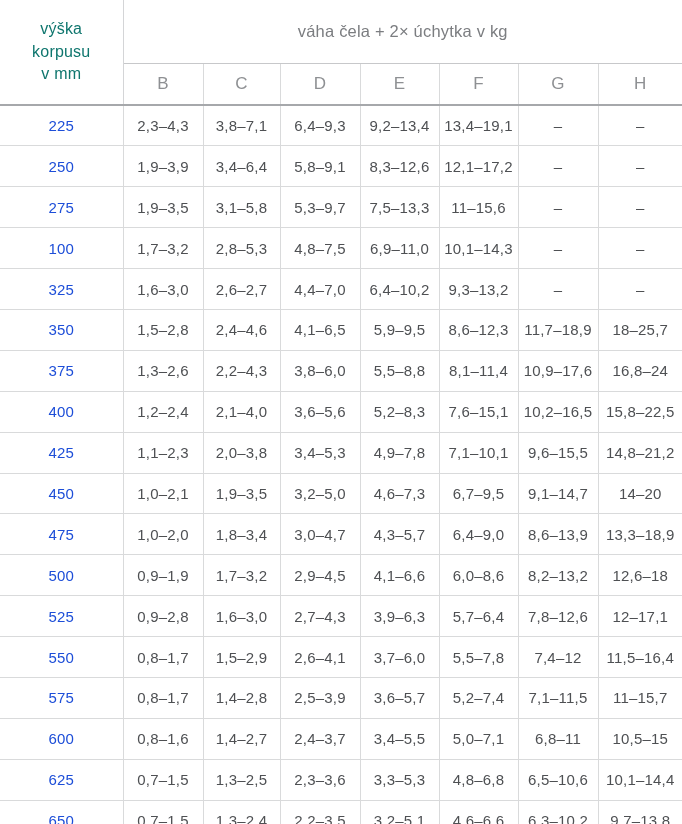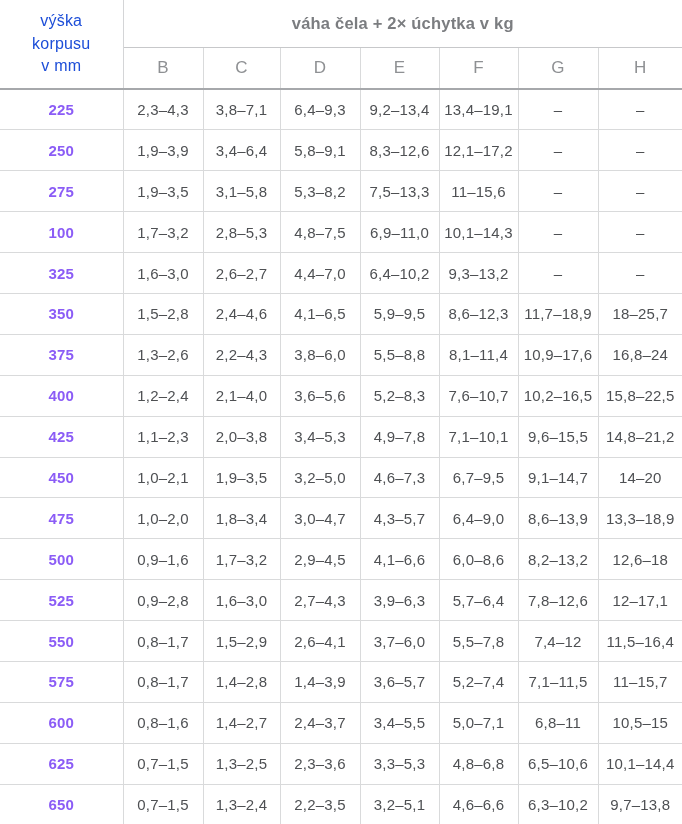--- a/index.html
+++ b/index.html
@@ -20,34 +20,33 @@
   }
   th, td {
     text-align: center;
     vertical-align: middle;
     font-weight: normal;
     padding: 0;
     letter-spacing: 0.2px;
   }
   
   th.corner-header {
-    color: #1d4ed8;
+    color: #0f766e;
     font-size: 16px;
     line-height: 1.4;
     white-space: pre-line;
     border-right: 1px solid #d4d5d7;
     border-bottom: 2px solid #a6a8ab;
   }
   
   th.span-header {
     color: #7b7d80;
     font-size: 16.5px;
-    height: 47px;
+    height: 63px;
     border-bottom: 1px solid #c7c8ca;
-    font-weight: bold;
   }
   
   th.col-letter {
     color: #8e9093;
     font-size: 17px;
     height: 40px;
     border-right: 1px solid #d9dadb;
     border-bottom: 2px solid #a6a8ab;
   }
   th.col-letter:last-child {
@@ -62,22 +61,21 @@
     border-right: 1px solid #d9dadb;
     border-bottom: 1px solid #d9dadb;
   }
   tbody td:last-child {
     border-right: none;
   }
   tbody tr:last-child td {
     border-bottom: 2px solid #a6a8ab;
   }
   tbody td.row-height-cell {
-    color: #8b5cf6;
-    font-weight: bold;
+    color: #1d4ed8;
   }
 </style>
 </head>
 <body>
 
 <table class="weight-table">
   <colgroup>
     <col style="width:123px">
     <col style="width:80px">
     <col style="width:77px">
@@ -122,21 +120,21 @@
         <td>5,8–9,1</td>
         <td>8,3–12,6</td>
         <td>12,1–17,2</td>
         <td>–</td>
         <td>–</td>
       </tr>
       <tr>
         <td class="row-height-cell">275</td>
         <td>1,9–3,5</td>
         <td>3,1–5,8</td>
-        <td>5,3–8,2</td>
+        <td>5,3–9,7</td>
         <td>7,5–13,3</td>
         <td>11–15,6</td>
         <td>–</td>
         <td>–</td>
       </tr>
       <tr>
         <td class="row-height-cell">100</td>
         <td>1,7–3,2</td>
         <td>2,8–5,3</td>
         <td>4,8–7,5</td>
@@ -174,21 +172,21 @@
         <td>8,1–11,4</td>
         <td>10,9–17,6</td>
         <td>16,8–24</td>
       </tr>
       <tr>
         <td class="row-height-cell">400</td>
         <td>1,2–2,4</td>
         <td>2,1–4,0</td>
         <td>3,6–5,6</td>
         <td>5,2–8,3</td>
-        <td>7,6–10,7</td>
+        <td>7,6–15,1</td>
         <td>10,2–16,5</td>
         <td>15,8–22,5</td>
       </tr>
       <tr>
         <td class="row-height-cell">425</td>
         <td>1,1–2,3</td>
         <td>2,0–3,8</td>
         <td>3,4–5,3</td>
         <td>4,9–7,8</td>
         <td>7,1–10,1</td>
@@ -210,21 +208,21 @@
         <td>1,0–2,0</td>
         <td>1,8–3,4</td>
         <td>3,0–4,7</td>
         <td>4,3–5,7</td>
         <td>6,4–9,0</td>
         <td>8,6–13,9</td>
         <td>13,3–18,9</td>
       </tr>
       <tr>
         <td class="row-height-cell">500</td>
-        <td>0,9–1,6</td>
+        <td>0,9–1,9</td>
         <td>1,7–3,2</td>
         <td>2,9–4,5</td>
         <td>4,1–6,6</td>
         <td>6,0–8,6</td>
         <td>8,2–13,2</td>
         <td>12,6–18</td>
       </tr>
       <tr>
         <td class="row-height-cell">525</td>
         <td>0,9–2,8</td>
@@ -242,21 +240,21 @@
         <td>2,6–4,1</td>
         <td>3,7–6,0</td>
         <td>5,5–7,8</td>
         <td>7,4–12</td>
         <td>11,5–16,4</td>
       </tr>
       <tr>
         <td class="row-height-cell">575</td>
         <td>0,8–1,7</td>
         <td>1,4–2,8</td>
-        <td>1,4–3,9</td>
+        <td>2,5–3,9</td>
         <td>3,6–5,7</td>
         <td>5,2–7,4</td>
         <td>7,1–11,5</td>
         <td>11–15,7</td>
       </tr>
       <tr>
         <td class="row-height-cell">600</td>
         <td>0,8–1,6</td>
         <td>1,4–2,7</td>
         <td>2,4–3,7</td>

